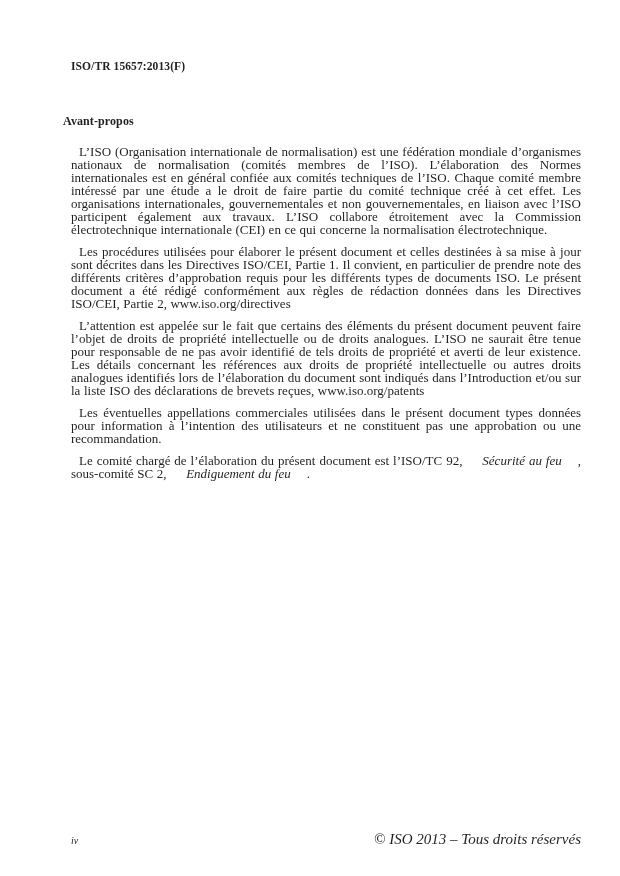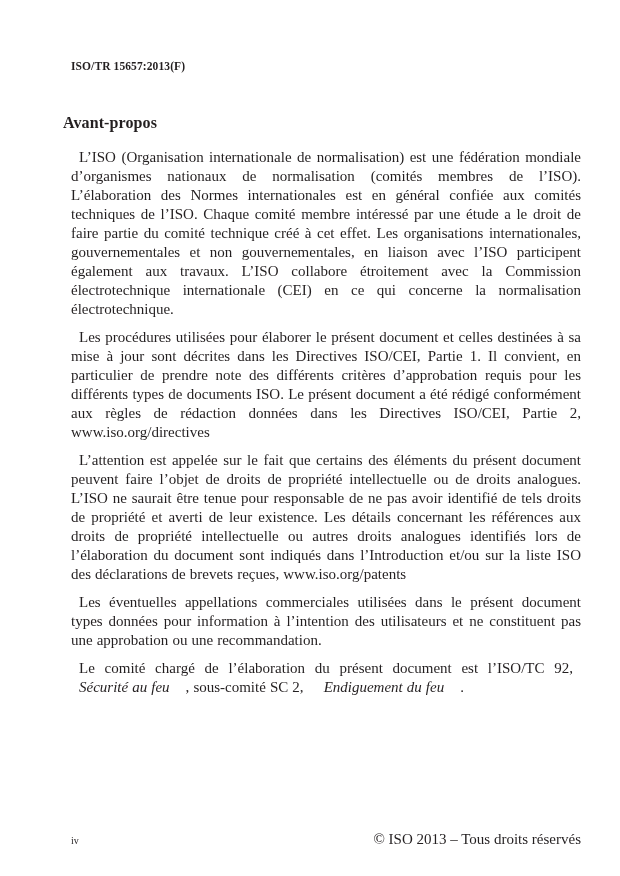--- a/index.html
+++ b/index.html
@@ -15,43 +15,44 @@
     padding: 32px 39px 0 39px;
     overflow: hidden;
   }
   .doc-header {
     font-size: 11.5px;
     font-weight: bold;
     letter-spacing: 0.1px;
     padding-top: 4px;
   }
   .section-title {
-    font-size: 16px;
+    font-size: 12px;
     font-weight: bold;
     margin-top: 42px;
     margin-bottom: 16px;
     letter-spacing: 0.1px;
   }
   .body-text p {
-    font-size: 15px;
-    line-height: 19px;
+    font-size: 13px;
+    line-height: 13px;
     text-align: justify;
     margin-bottom: 9px;
     word-spacing: 0.3px;
   }
   .body-text em { font-style: italic; }
   .doc-footer {
     position: absolute;
     left: 39px;
     right: 39px;
     bottom: 28px;
     display: flex;
     justify-content: space-between;
     align-items: baseline;
     font-size: 9.5px;
+    font-style: italic;
   }
   .footer-page-num { font-size: 10px; }
   .footer-copyright { font-size: 15px; }
 </style>
 </head>
 <body>
 
 <div class="page">
 
   <div class="doc-header">

